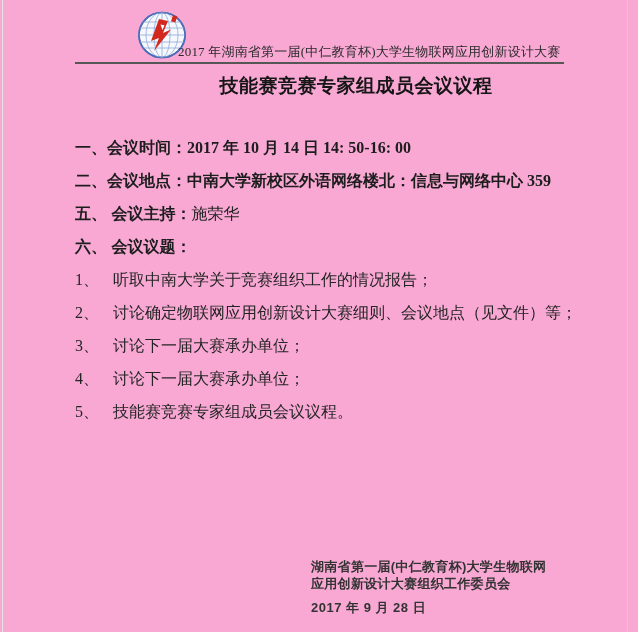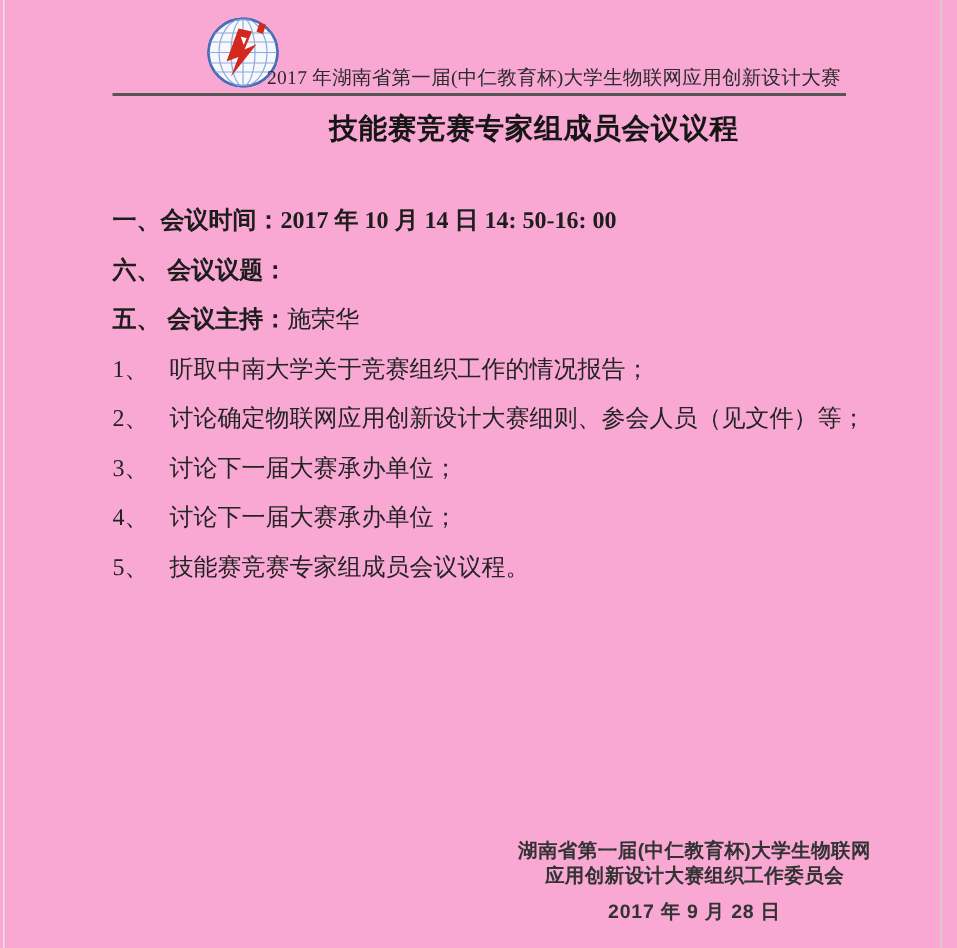--- a/index.html
+++ b/index.html
@@ -101,21 +101,20 @@
     font-family: "Liberation Serif", "DejaVu Serif", serif;
     font-weight: normal;
     color: #242424;
   }
 
   .footer {
     position: absolute;
     left: 311px;
     top: 558px;
     width: 304px;
-    text-align: center;
     color: #333333;
   }
   .footer-org {
     font-size: 13px;
     line-height: 17px;
     font-weight: 600;
     letter-spacing: 0.3px;
   }
   .footer-date {
     margin-top: 7px;
@@ -159,30 +158,33 @@
 
   <div class="header-rule"></div>
 
   <div class="doc-title">技能赛竞赛专家组成员会议议程</div>
 
   <div class="agenda">
     <div class="agenda-line">
       <span class="lbl-hei">一、会议时间：</span><span class="val-serif-bold">2017 年 10 月 14 日 14: 50-16: 00</span>
     </div>
     <div class="agenda-line">
+      <span class="lbl-hei">二、会议地点：</span><span class="val-serif-bold">中南大学新校区外语网络楼北：信息与网络中心 359</span>
+    </div>
+    <div class="agenda-line">
+      <span class="lbl-hei">五、 会议主持：</span><span class="val-kai">施荣华</span>
+    </div>
+    <div class="agenda-line">
       <span class="lbl-hei">六、 会议议题：</span><span class="val-kai"></span>
     </div>
     <div class="agenda-line">
-      <span class="lbl-hei">五、 会议主持：</span><span class="val-kai">施荣华</span>
-    </div>
-    <div class="agenda-line">
       <span class="lbl-num">1、</span><span class="val-kai">听取中南大学关于竞赛组织工作的情况报告；</span>
     </div>
     <div class="agenda-line">
-      <span class="lbl-num">2、</span><span class="val-kai">讨论确定物联网应用创新设计大赛细则、参会人员（见文件）等；</span>
+      <span class="lbl-num">2、</span><span class="val-kai">讨论确定物联网应用创新设计大赛细则、会议地点（见文件）等；</span>
     </div>
     <div class="agenda-line">
       <span class="lbl-num">3、</span><span class="val-kai">讨论下一届大赛承办单位；</span>
     </div>
     <div class="agenda-line">
       <span class="lbl-num">4、</span><span class="val-kai">讨论下一届大赛承办单位；</span>
     </div>
     <div class="agenda-line">
       <span class="lbl-num">5、</span><span class="val-kai">技能赛竞赛专家组成员会议议程。</span>
     </div>

